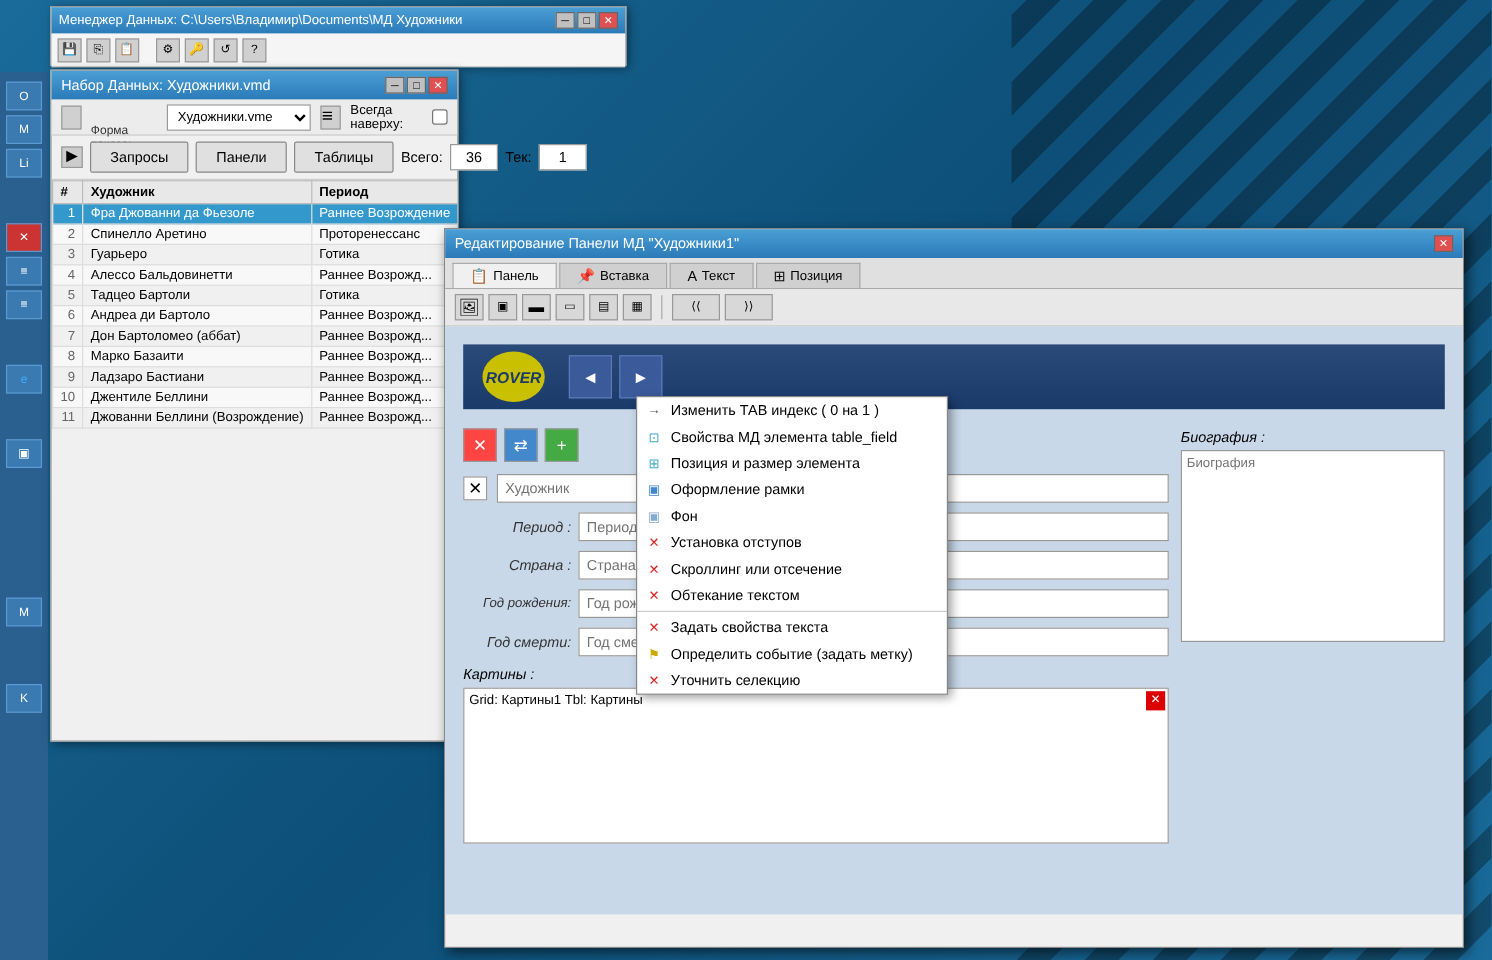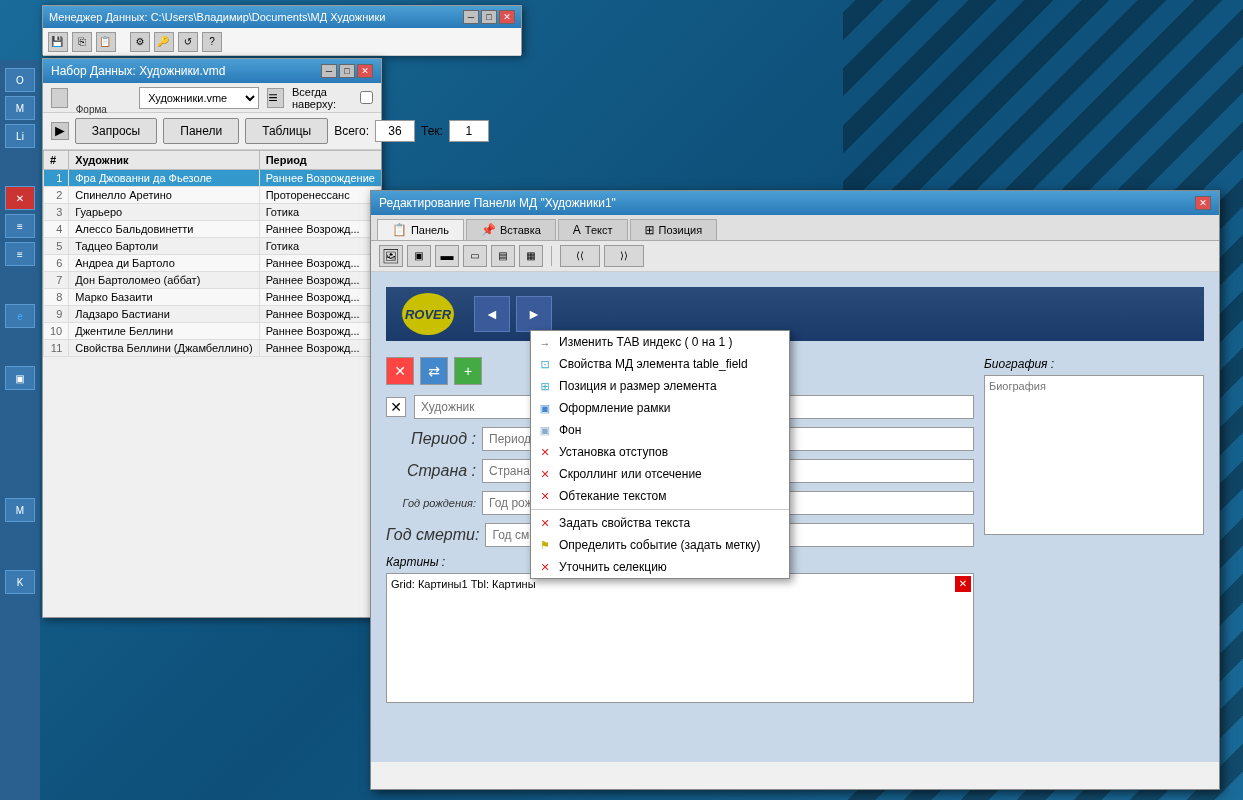--- a/index.html
+++ b/index.html
@@ -150,21 +150,21 @@
     .rover-nav-btns { display: flex; gap: 6px; }
     .rover-nav-btn {
       width: 36px; height: 36px; background: #3a5a9a; border: 1px solid #5a7aba;
       cursor: pointer; display: flex; align-items: center; justify-content: center;
       color: white; font-size: 14px;
     }
 
     .form-row {
       display: flex; align-items: center; margin-bottom: 8px; gap: 6px;
     }
-    .form-label { font-size: 16px; color: #333; min-width: 90px; text-align: right; font-style: italic; }
+    .form-label { font-size: 12px; color: #333; min-width: 90px; text-align: right; font-style: italic; }
     .form-input {
       flex: 1; height: 24px; border: 1px solid #999; padding: 2px 6px;
       font-size: 12px; background: white;
     }
 
     .toolbar-icons-row {
       display: flex; gap: 6px; margin-bottom: 10px; align-items: center;
     }
     .ti-btn {
       width: 28px; height: 28px; background: #e0e0e0;
@@ -369,21 +369,21 @@
     <td>Ладзаро Бастиани</td>
     <td>Раннее Возрожд...</td>
   </tr>
           <tr>
     <td class="row-num">10</td>
     <td>Джентиле Беллини</td>
     <td>Раннее Возрожд...</td>
   </tr>
           <tr>
     <td class="row-num">11</td>
-    <td>Свойства Беллини (Джамбеллино)</td>
+    <td>Джованни Беллини (Возрождение)</td>
     <td>Раннее Возрожд...</td>
   </tr>
         </tbody>
     </table>
   </div>
 </div>
 
 <div class="panel-editor">
   <div class="panel-editor-titlebar">
     <span>Редактирование Панели МД "Художники1"</span>

